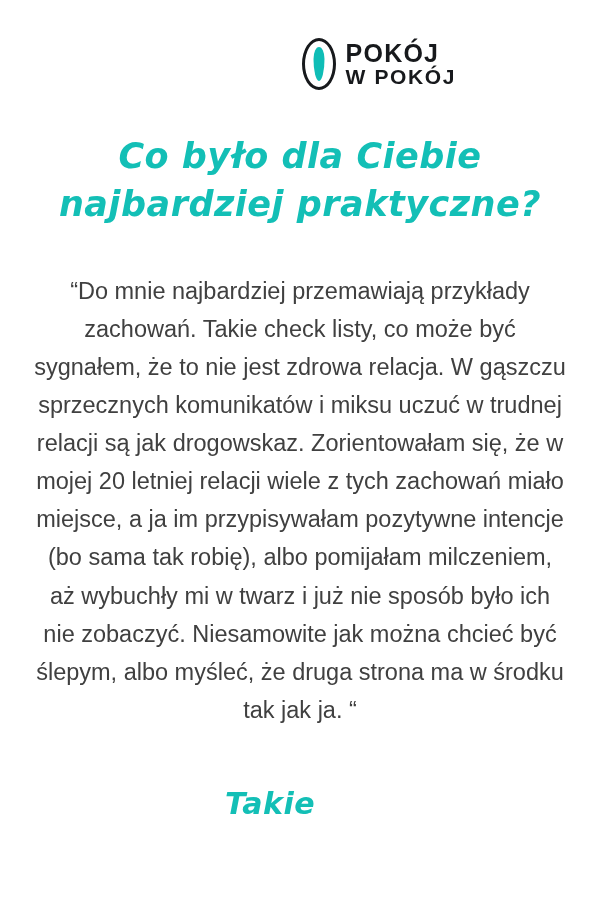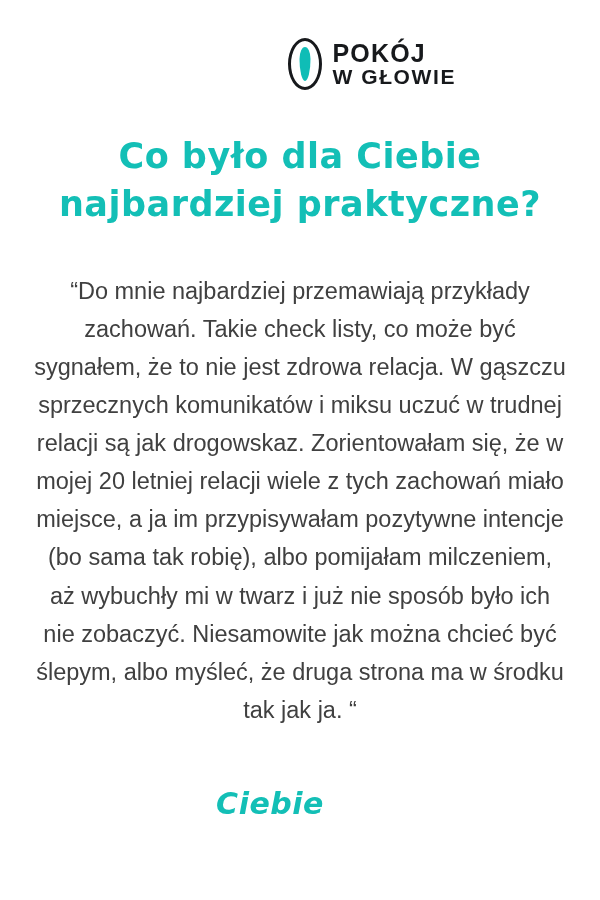--- a/index.html
+++ b/index.html
@@ -74,20 +74,21 @@
   .heading {
     position: absolute;
     top: 132px;
     left: 40px;
     width: 520px;
     text-align: center;
     color: #13bfb6;
     font-family: "DejaVu Sans", sans-serif;
     font-size: 35px;
     font-weight: bold;
+    font-style: italic;
     line-height: 1.38;
     letter-spacing: 0.5px;
   }
 
   
   .quote {
     position: absolute;
     top: 272px;
     left: 34px;
     width: 532px;
@@ -120,23 +121,23 @@
 
 <div class="page">
 
   <div class="logo">
     <div class="logo-mark">
       <div class="frame"></div>
       <div class="drop"></div>
     </div>
     <div class="logo-text">
       <span class="l1">POKÓJ</span>
-      <span class="l2">W GŁOWIE</span>
+      <span class="l2">W POKÓJ</span>
     </div>
   </div>
 
   <div class="heading">Co było dla Ciebie najbardziej praktyczne?</div>
 
   <div class="quote">“Do mnie najbardziej przemawiają przykłady zachowań. Takie check listy, co może być sygnałem, że to nie jest zdrowa relacja. W gąszczu sprzecznych komunikatów i miksu uczuć w trudnej relacji są jak drogowskaz. Zorientowałam się, że w mojej 20 letniej relacji wiele z tych zachowań miało miejsce, a ja im przypisywałam pozytywne intencje (bo sama tak robię), albo pomijałam milczeniem, aż wybuchły mi w twarz i już nie sposób było ich nie zobaczyć. Niesamowite jak można chcieć być ślepym, albo myśleć, że druga strona ma w środku tak jak ja. “</div>
 
-  <div class="signature">Ciebie</div>
+  <div class="signature">Takie</div>
 
 </div>
 
 </body></html>

